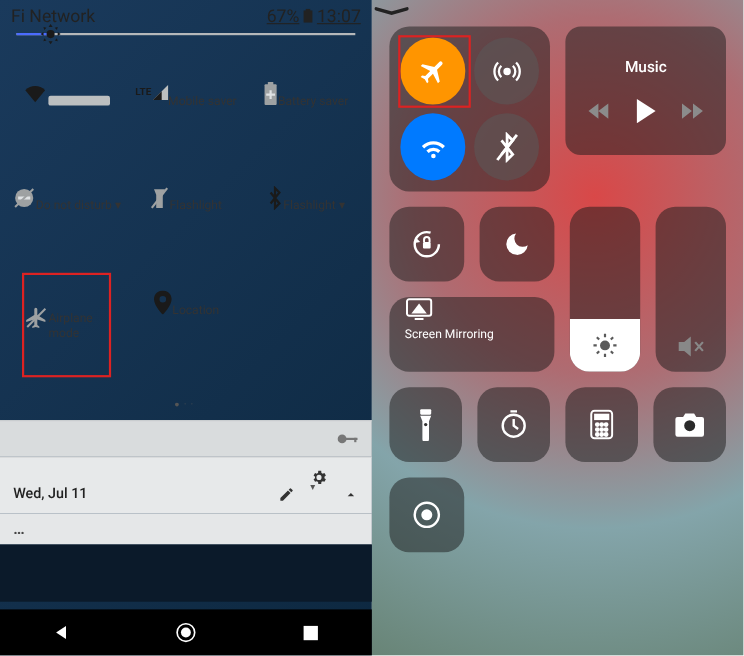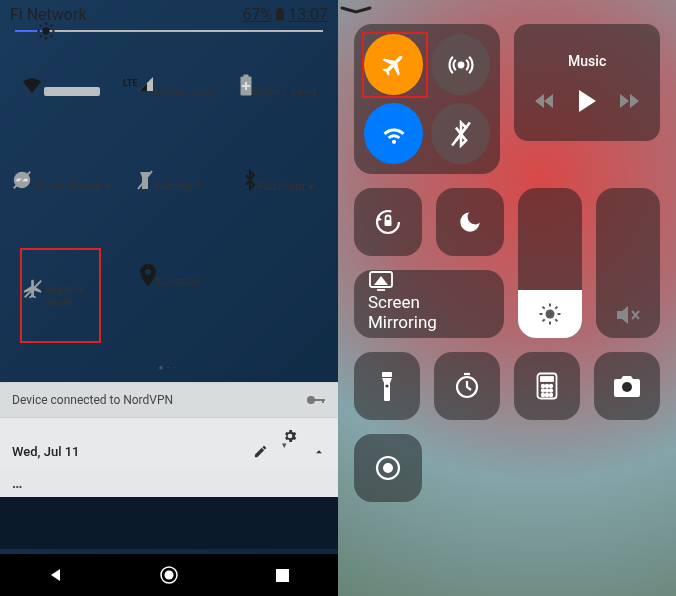--- a/index.html
+++ b/index.html
@@ -139,21 +139,21 @@
   .music-title { font-size:14px; font-weight:500; margin-bottom:20px; }
   .music-controls { display:flex; gap:22px; align-items:center; color:#8b8b8b;}
   .music-controls .play { color:#fff; }
   .sq {
     width:68px; height:68px;
     display:flex; align-items:center; justify-content:center;
     flex-direction:column;
     text-align:center;
   }
   .wide { width:150px; height:68px; flex-direction:row; gap:10px; padding:0 14px; justify-content:flex-start;}
-  .wide .lbl { font-size:17px; line-height:1.2; text-align:left;margin-top:38px; }
+  .wide .lbl { font-size:11px; line-height:1.2; text-align:left;margin-top:38px; }
   .tall { width:68px; height:150px; position:relative; overflow:hidden; }
   .bright-fill { position:absolute; left:0; right:0; bottom:0; height:32%; background:#fff; }
   .bright-icon { position:absolute; bottom:12px; left:50%; transform:translateX(-50%); color:#666; }
   .mute-icon { position:absolute; bottom:12px; left:50%; transform:translateX(-50%); color:#888; }
   .col { display:flex; flex-direction:column; gap:14px; }
 
   svg { display:block; }
 </style>
 </head>
 <body>
@@ -276,21 +276,20 @@
       </span>
       <span class="label">Location</span>
     </div>
 
   </div>
 
   <div class="pager">●··</div>
   </div>
 
   <div class="a-row">
-    <span>Device connected to NordVPN</span>
     <span class="spacer"></span>
     <span>
       <svg width="20" height="12" viewBox="0 0 20 12" fill="#777">
           <circle cx="5" cy="6" r="4"></circle>
           <rect x="8" y="5" width="11" height="2"></rect>
           <rect x="16" y="5" width="2" height="4"></rect>
         </svg>
     </span>
   </div>
   <div class="a-row light">

